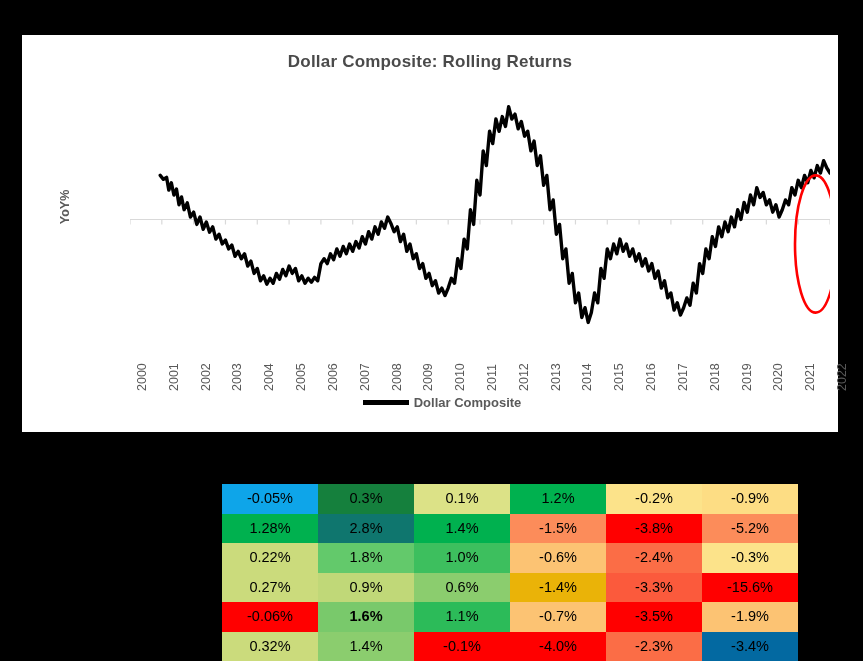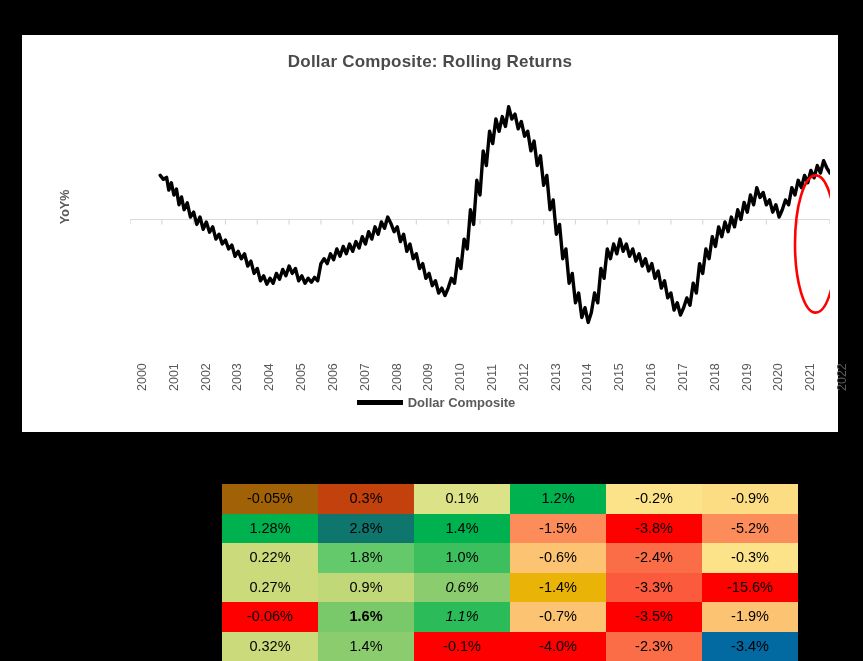--- a/index.html
+++ b/index.html
@@ -79,21 +79,21 @@
     font-size:12.5px;
     color:#595959;
     white-space:nowrap;
     transform:rotate(-90deg);
     transform-origin:left top;
   }
 
   
   #legend{
     position:absolute;
-    left:6px; top:360px;
+    left:12px; top:360px;
     width:816px;
     display:flex;
     justify-content:center;
     align-items:center;
   }
   #legend-swatch{
     width:46px;height:5px;background:#000000;margin-right:5px;
   }
   #legend-label{
     font-size:13px;font-weight:bold;color:#5a5a5a;
@@ -192,22 +192,22 @@
 
   <div id="legend">
     <span id="legend-swatch"></span>
     <span id="legend-label">Dollar Composite</span>
   </div>
 </div>
 
 <table id="heatmap">
   <tbody id="heatmap-body">
       <tr>
-        <td style="background: #a16207;">-0.05%</td>
-        <td style="background: #c2410c;">0.3%</td>
+        <td style="background: #0ea5e9;">-0.05%</td>
+        <td style="background: #15803d;">0.3%</td>
         <td style="background: rgb(220, 226, 135);">0.1%</td>
         <td style="background: rgb(0, 177, 79);">1.2%</td>
         <td style="background: rgb(252, 227, 138);">-0.2%</td>
         <td style="background: rgb(253, 221, 132);">-0.9%</td>
       </tr>
       <tr>
         <td style="background: rgb(0, 177, 79);">1.28%</td>
         <td style="background: #0f766e;">2.8%</td>
         <td style="background: rgb(0, 177, 79);">1.4%</td>
         <td style="background: rgb(252, 140, 90);">-1.5%</td>
@@ -218,29 +218,29 @@
         <td style="background: rgb(203, 219, 124);">0.22%</td>
         <td style="background: rgb(99, 201, 107);">1.8%</td>
         <td style="background: rgb(61, 191, 94);">1.0%</td>
         <td style="background: rgb(252, 195, 115);">-0.6%</td>
         <td style="background: rgb(251, 109, 70);">-2.4%</td>
         <td style="background: rgb(252, 227, 138);">-0.3%</td>
       </tr>
       <tr>
         <td style="background: rgb(203, 219, 124);">0.27%</td>
         <td style="background: rgb(192, 216, 120);">0.9%</td>
-        <td style="background: rgb(139, 205, 110); font-style: italic;">0.6%</td>
+        <td style="background: rgb(139, 205, 110);">0.6%</td>
         <td style="background: #eab308;">-1.4%</td>
         <td style="background: rgb(251, 90, 60);">-3.3%</td>
         <td style="background: rgb(255, 0, 0); margin-top: 24px;">-15.6%</td>
       </tr>
       <tr>
         <td style="background: rgb(255, 0, 0);">-0.06%</td>
         <td style="background: rgb(121, 201, 107); font-weight: bold;">1.6%</td>
-        <td style="background: rgb(44, 187, 89); font-style: italic;">1.1%</td>
+        <td style="background: rgb(44, 187, 89);">1.1%</td>
         <td style="background: rgb(252, 195, 115);">-0.7%</td>
         <td style="background: rgb(255, 0, 0);">-3.5%</td>
         <td style="background: rgb(252, 195, 115);">-1.9%</td>
       </tr>
       <tr>
         <td style="background: rgb(203, 219, 124);">0.32%</td>
         <td style="background: rgb(139, 205, 110);">1.4%</td>
         <td style="background: rgb(255, 0, 0);">-0.1%</td>
         <td style="background: rgb(255, 0, 0);">-4.0%</td>
         <td style="background: rgb(251, 109, 70);">-2.3%</td>

